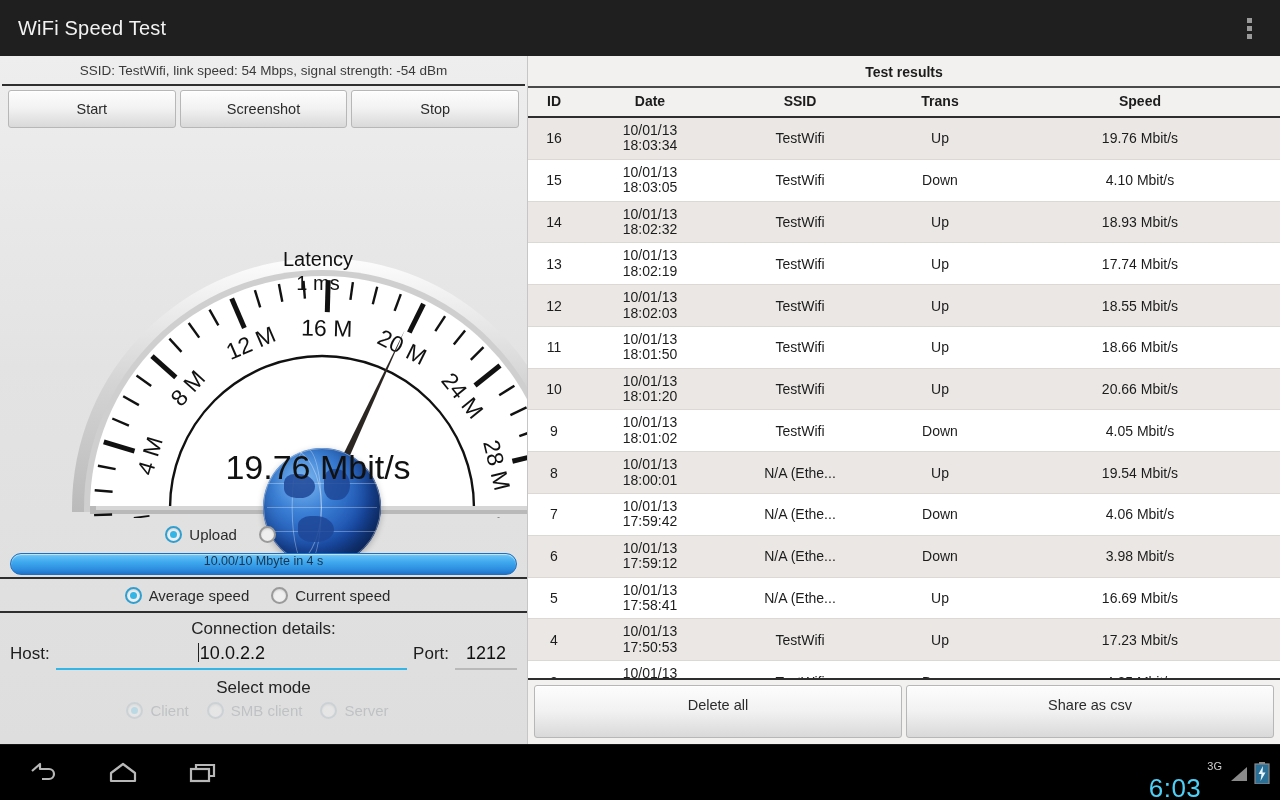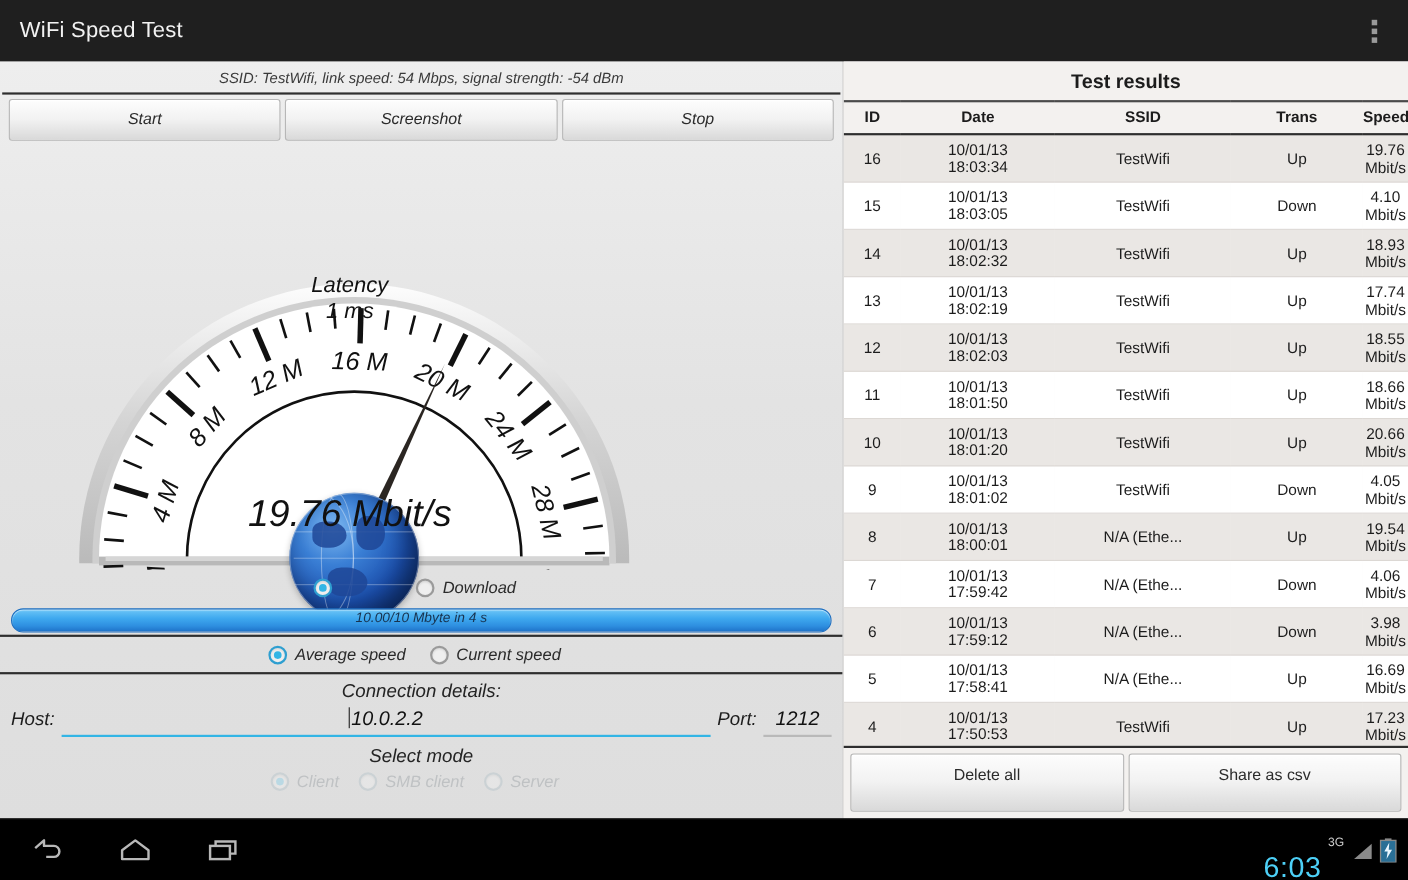--- a/index.html
+++ b/index.html
@@ -28,25 +28,24 @@
     align-items: center; justify-content: center; gap: 3px; cursor: pointer;
   }
   .overflow-btn i { display: block; width: 5px; height: 5px; background: #9a9a9a; }
 
   
   .content {
     position: absolute; left: 0; top: 56px; width: 1280px; height: 688px;
     display: flex;
   }
   .left-panel {
-    position: relative; width: 767px; height: 688px;
+    position: relative; width: 528px; height: 688px;
     background: linear-gradient(180deg,#eeeeee 0%,#e3e3e3 45%,#dedede 100%);
     border-right: 1px solid #c6c6c6;
     overflow: hidden;
-    font-style: italic;
   }
   .right-panel {
     position: relative; flex: 1; height: 688px;
     background: #f3f1ef;
     display: flex; flex-direction: column;
   }
 
   
   .ssid-line {
     text-align: center; font-size: 13.5px; color: #3a3a3a;
@@ -151,21 +150,21 @@
   .select-mode { text-align: center; font-size: 17px; color: #242424; padding: 8px 0 0; }
   .mode-row {
     display: flex; align-items: center; justify-content: center; gap: 6px;
     font-size: 15px; color: #9aa0a4; padding-top: 4px; opacity: .45;
   }
   .mode-row .rbtn { border-color:#b5c3c9; }
   .mode-row .rbtn.on::after { background:#8fd3ec; }
 
   
   .results-title {
-    text-align: center; font-size: 18px; font-weight: bold; color: #1c1c1c;
+    text-align: center; font-size: 14px; font-weight: bold; color: #1c1c1c;
     padding: 8px 0 6px; background: #f3f1ef;
   }
   .tbl { width: 100%; border-collapse: collapse; table-layout: fixed; }
   .tbl th {
     font-size: 14px; font-weight: bold; color: #1c1c1c; padding: 5px 0 7px;
     border-top: 2px solid #4a4a4a; border-bottom: 2px solid #2e2e2e;
     background: #f3f1ef;
   }
   .tbl td {
     font-size: 14px; color: #1c1c1c; text-align: center;

